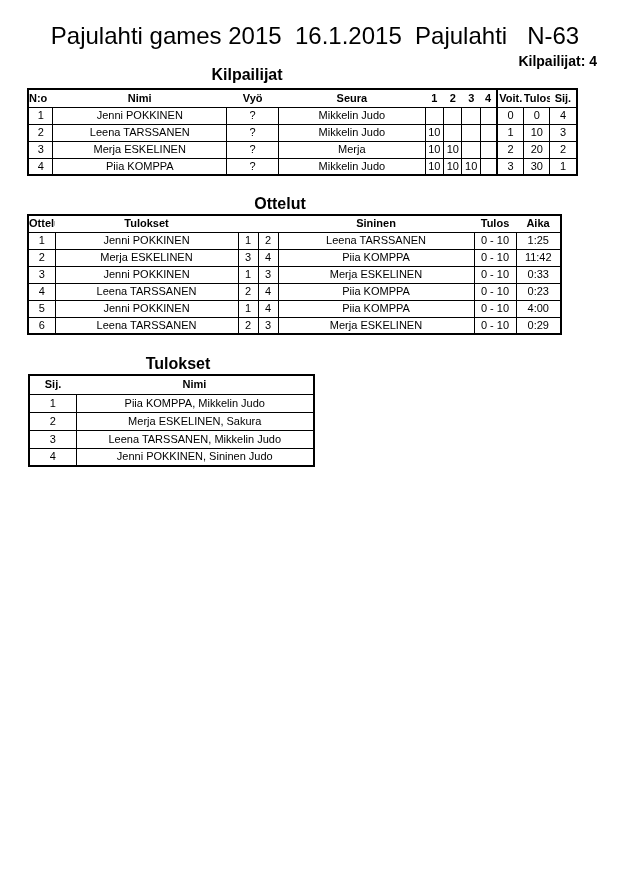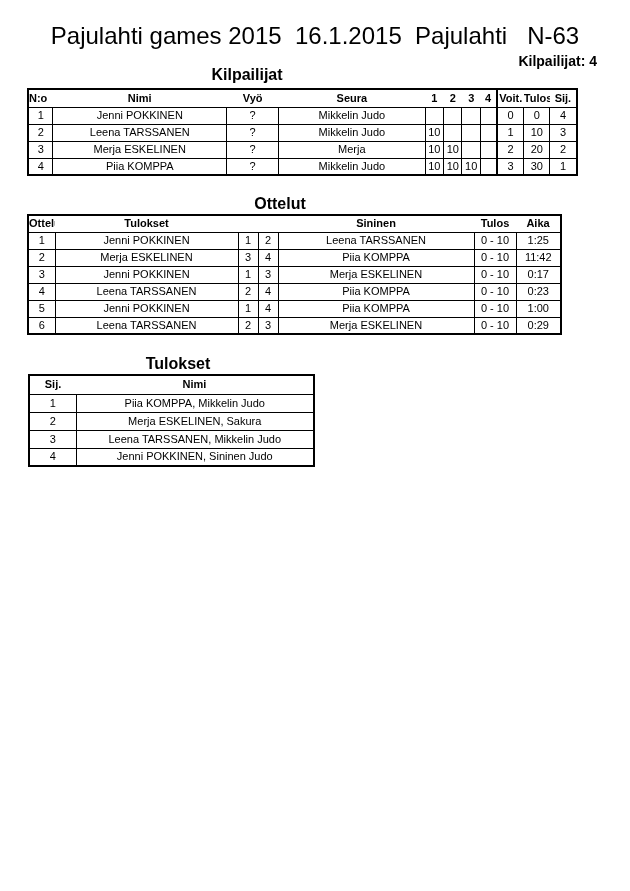--- a/index.html
+++ b/index.html
@@ -175,39 +175,39 @@
       <td class="c">0 - 10</td>
       <td class="c">11:42</td>
     </tr>
     <tr>
       <td class="c">3</td>
       <td class="l">Jenni POKKINEN</td>
       <td class="c">1</td>
       <td class="c">3</td>
       <td class="l">Merja ESKELINEN</td>
       <td class="c">0 - 10</td>
-      <td class="c">0:17</td>
+      <td class="c">0:33</td>
     </tr>
     <tr>
       <td class="c">4</td>
       <td class="l">Leena TARSSANEN</td>
       <td class="c">2</td>
       <td class="c">4</td>
       <td class="l">Piia KOMPPA</td>
       <td class="c">0 - 10</td>
       <td class="c">0:23</td>
     </tr>
     <tr>
       <td class="c">5</td>
       <td class="l">Jenni POKKINEN</td>
       <td class="c">1</td>
       <td class="c">4</td>
       <td class="l">Piia KOMPPA</td>
       <td class="c">0 - 10</td>
-      <td class="c">1:00</td>
+      <td class="c">4:00</td>
     </tr>
     <tr>
       <td class="c">6</td>
       <td class="l">Leena TARSSANEN</td>
       <td class="c">2</td>
       <td class="c">3</td>
       <td class="l">Merja ESKELINEN</td>
       <td class="c">0 - 10</td>
       <td class="c">0:29</td>
     </tr>

